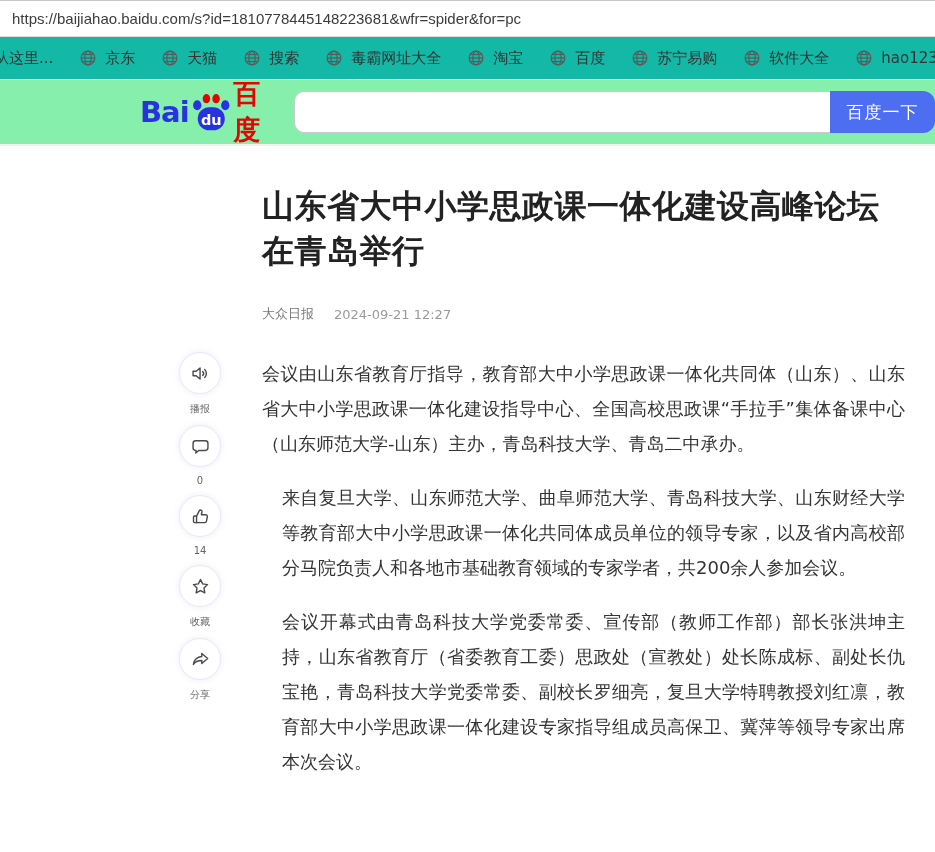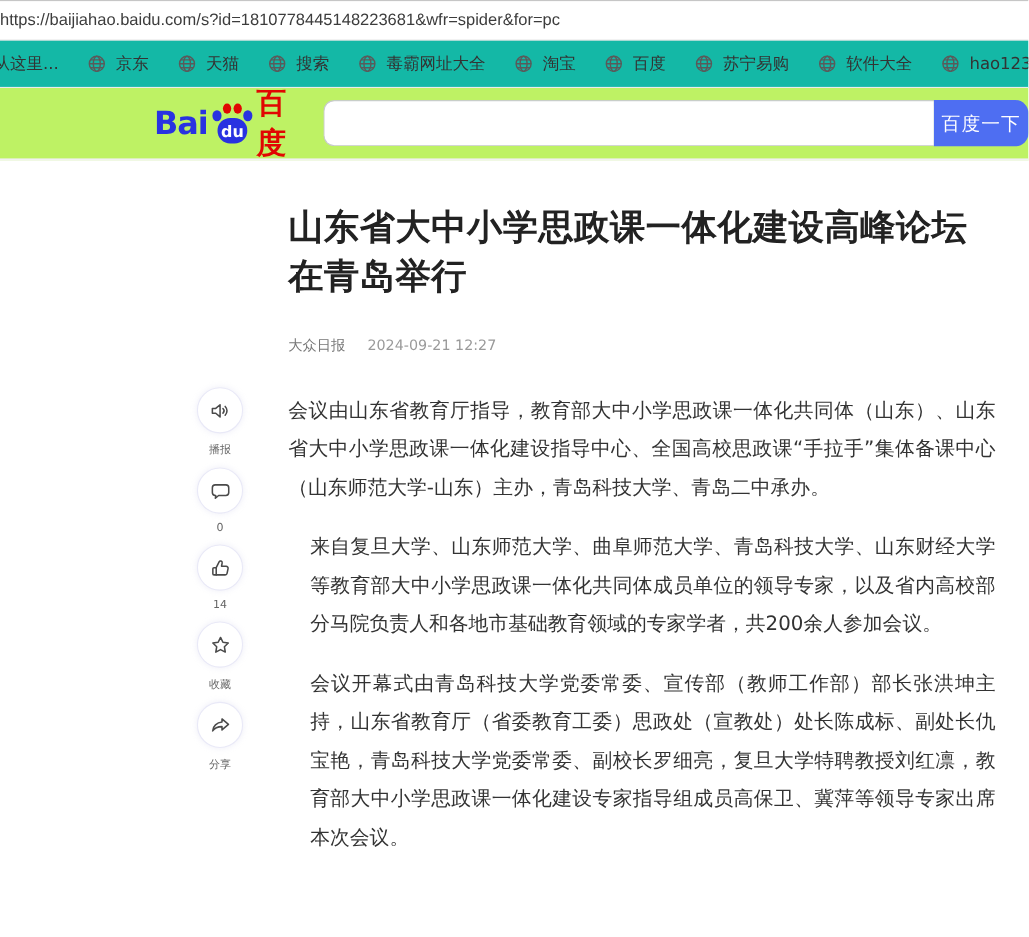--- a/index.html
+++ b/index.html
@@ -4,50 +4,50 @@
 <style>
   * { margin:0; padding:0; box-sizing:border-box; }
   html,body { width:935px; height:852px; }
   body {
     font-family:"DejaVu Sans","Liberation Sans",sans-serif;
     background:#ffffff; color:#333; overflow:hidden; position:relative;
   }
   
   .url-bar {
     height:37px; border-top:1px solid #c6c6c6; border-bottom:1px solid #dedede;
-    display:flex; align-items:center; padding:0 0;
+    display:flex; align-items:center; padding:0 12px;
     font-size:15px; color:#3c3c3c; background:#fff;
     font-family:"Liberation Sans",sans-serif;
   }
   
   .bookmarks {
     height:43px; display:flex; align-items:center; gap:25px;
     padding:0 4px 0 0; border-bottom:1px solid #ebebeb; background:#14b8a6;
     font-size:15px; color:#333; overflow:hidden; white-space:nowrap;
   }
   .bookmark { display:flex; align-items:center; gap:7px; cursor:pointer; flex:0 0 auto; }
   .bookmark:first-child { margin-left:-6px; }
   .globe svg { width:20px; height:20px; display:block; }
   
   .baidu-header {
     height:66px; display:flex; align-items:center; padding-left:140px;
-    background:#bef264; border-bottom:2px solid #f1f1f1;
+    background:#86efac; border-bottom:2px solid #f1f1f1;
   }
   .logo { display:flex; align-items:center; margin-right:9px; cursor:pointer; }
   .logo-bai { font-size:29px; font-weight:bold; color:#2932e1; letter-spacing:-1px; }
   .logo-paw { width:44px; height:40px; margin:0 1px; display:block; }
   .logo-cn { font-size:27px; font-weight:bold; color:#e10602; }
   .search-row { display:flex; height:42px; width:655px; }
   .search-input {
     flex:1; border:1px solid #c8cacf; border-right:none;
     border-radius:10px 0 0 10px; font-size:16px; padding:0 14px; outline:none;
     font-family:"DejaVu Sans","Liberation Sans",sans-serif;
   }
   .search-btn {
-    width:86px; background:#4e6ef2; color:#fff; font-size:17px; border:none;
+    width:105px; background:#4e6ef2; color:#fff; font-size:17px; border:none;
     border-radius:0 12px 12px 0; cursor:pointer; letter-spacing:1px;
     font-family:Liberation Mono, monospace;
   }
   
   .page-body { position:relative; padding:38px 30px 0 262px; background:#fff; }
   .article-title {
     font-size:32px; line-height:45px; font-weight:700; color:#222;
     letter-spacing:.5px; max-width:640px;
   }
   .meta { margin-top:31px; display:flex; align-items:center; gap:20px; font-size:13px; }

